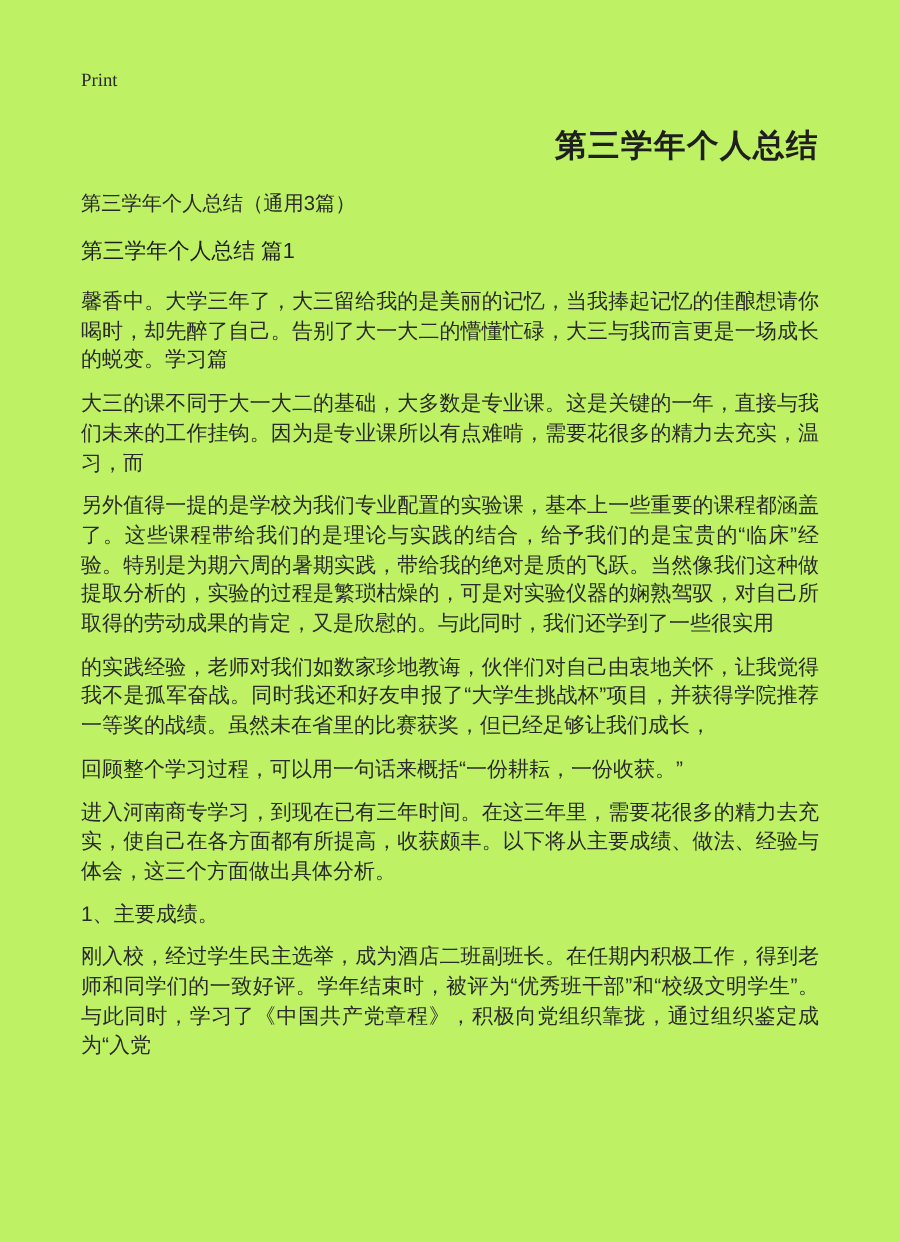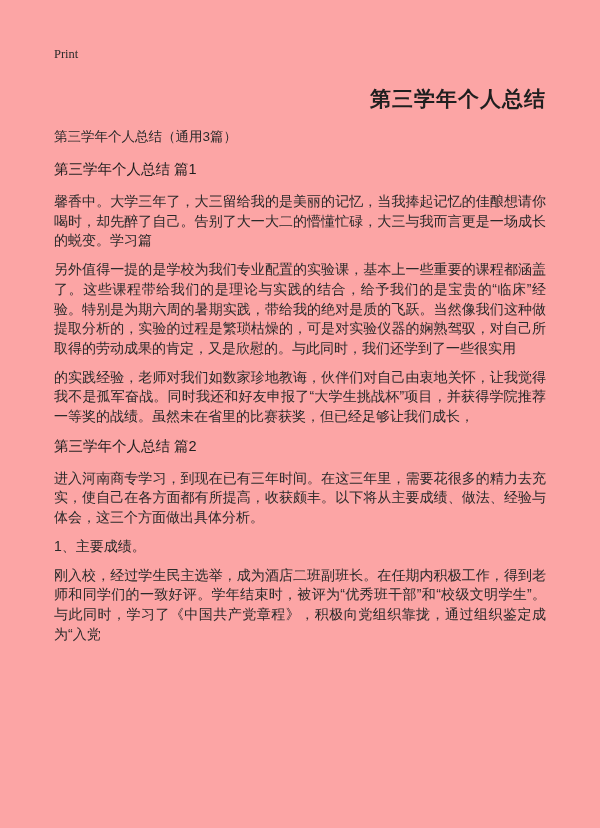--- a/index.html
+++ b/index.html
@@ -12,21 +12,21 @@
     background: #fdfdfd;
     color: #262626;
     font-family: "Liberation Sans", sans-serif;
     overflow: hidden;
   }
   .page {
     box-sizing: border-box;
     width: 600px;
     height: 828px;
     padding: 44px 54px 20px 54px;
-    background: #fca5a5;
+    background: #bef264;
   }
   .print-label {
     font-family: "Liberation Serif", serif;
     font-size: 12.5px;
     line-height: 15px;
     color: #2b2b2b;
     margin: 0 0 16px 0;
     display: inline-block;
   }
   .doc-title {
@@ -71,28 +71,29 @@
   <span class="print-label">Print</span>
 
   <h1 class="doc-title">第三学年个人总结</h1>
 
   <div class="doc-subtitle">第三学年个人总结（通用3篇）</div>
 
   <h2 class="section-heading">第三学年个人总结 篇1</h2>
 
   <p class="body-para">馨香中。大学三年了，大三留给我的是美丽的记忆，当我捧起记忆的佳酿想请你喝时，却先醉了自己。告别了大一大二的懵懂忙碌，大三与我而言更是一场成长的蜕变。学习篇</p>
 
+  <p class="body-para">大三的课不同于大一大二的基础，大多数是专业课。这是关键的一年，直接与我们未来的工作挂钩。因为是专业课所以有点难啃，需要花很多的精力去充实，温习，而</p>
 
 
   <p class="body-para">另外值得一提的是学校为我们专业配置的实验课，基本上一些重要的课程都涵盖了。这些课程带给我们的是理论与实践的结合，给予我们的是宝贵的“临床”经验。特别是为期六周的暑期实践，带给我的绝对是质的飞跃。当然像我们这种做提取分析的，实验的过程是繁琐枯燥的，可是对实验仪器的娴熟驾驭，对自己所取得的劳动成果的肯定，又是欣慰的。与此同时，我们还学到了一些很实用</p>
 
   <p class="body-para">的实践经验，老师对我们如数家珍地教诲，伙伴们对自己由衷地关怀，让我觉得我不是孤军奋战。同时我还和好友申报了“大学生挑战杯”项目，并获得学院推荐一等奖的战绩。虽然未在省里的比赛获奖，但已经足够让我们成长，</p>
 
+  <p class="body-para">回顾整个学习过程，可以用一句话来概括“一份耕耘，一份收获。”</p>
 
-  <h2 class="section-heading second">第三学年个人总结 篇2</h2>
 
   <p class="body-para">进入河南商专学习，到现在已有三年时间。在这三年里，需要花很多的精力去充实，使自己在各方面都有所提高，收获颇丰。以下将从主要成绩、做法、经验与体会，这三个方面做出具体分析。</p>
 
   <p class="body-para">1、主要成绩。</p>
 
   <p class="body-para">刚入校，经过学生民主选举，成为酒店二班副班长。在任期内积极工作，得到老师和同学们的一致好评。学年结束时，被评为“优秀班干部”和“校级文明学生”。与此同时，学习了《中国共产党章程》，积极向党组织靠拢，通过组织鉴定成为“入党</p>
 
 </div>
 
 </body></html>

